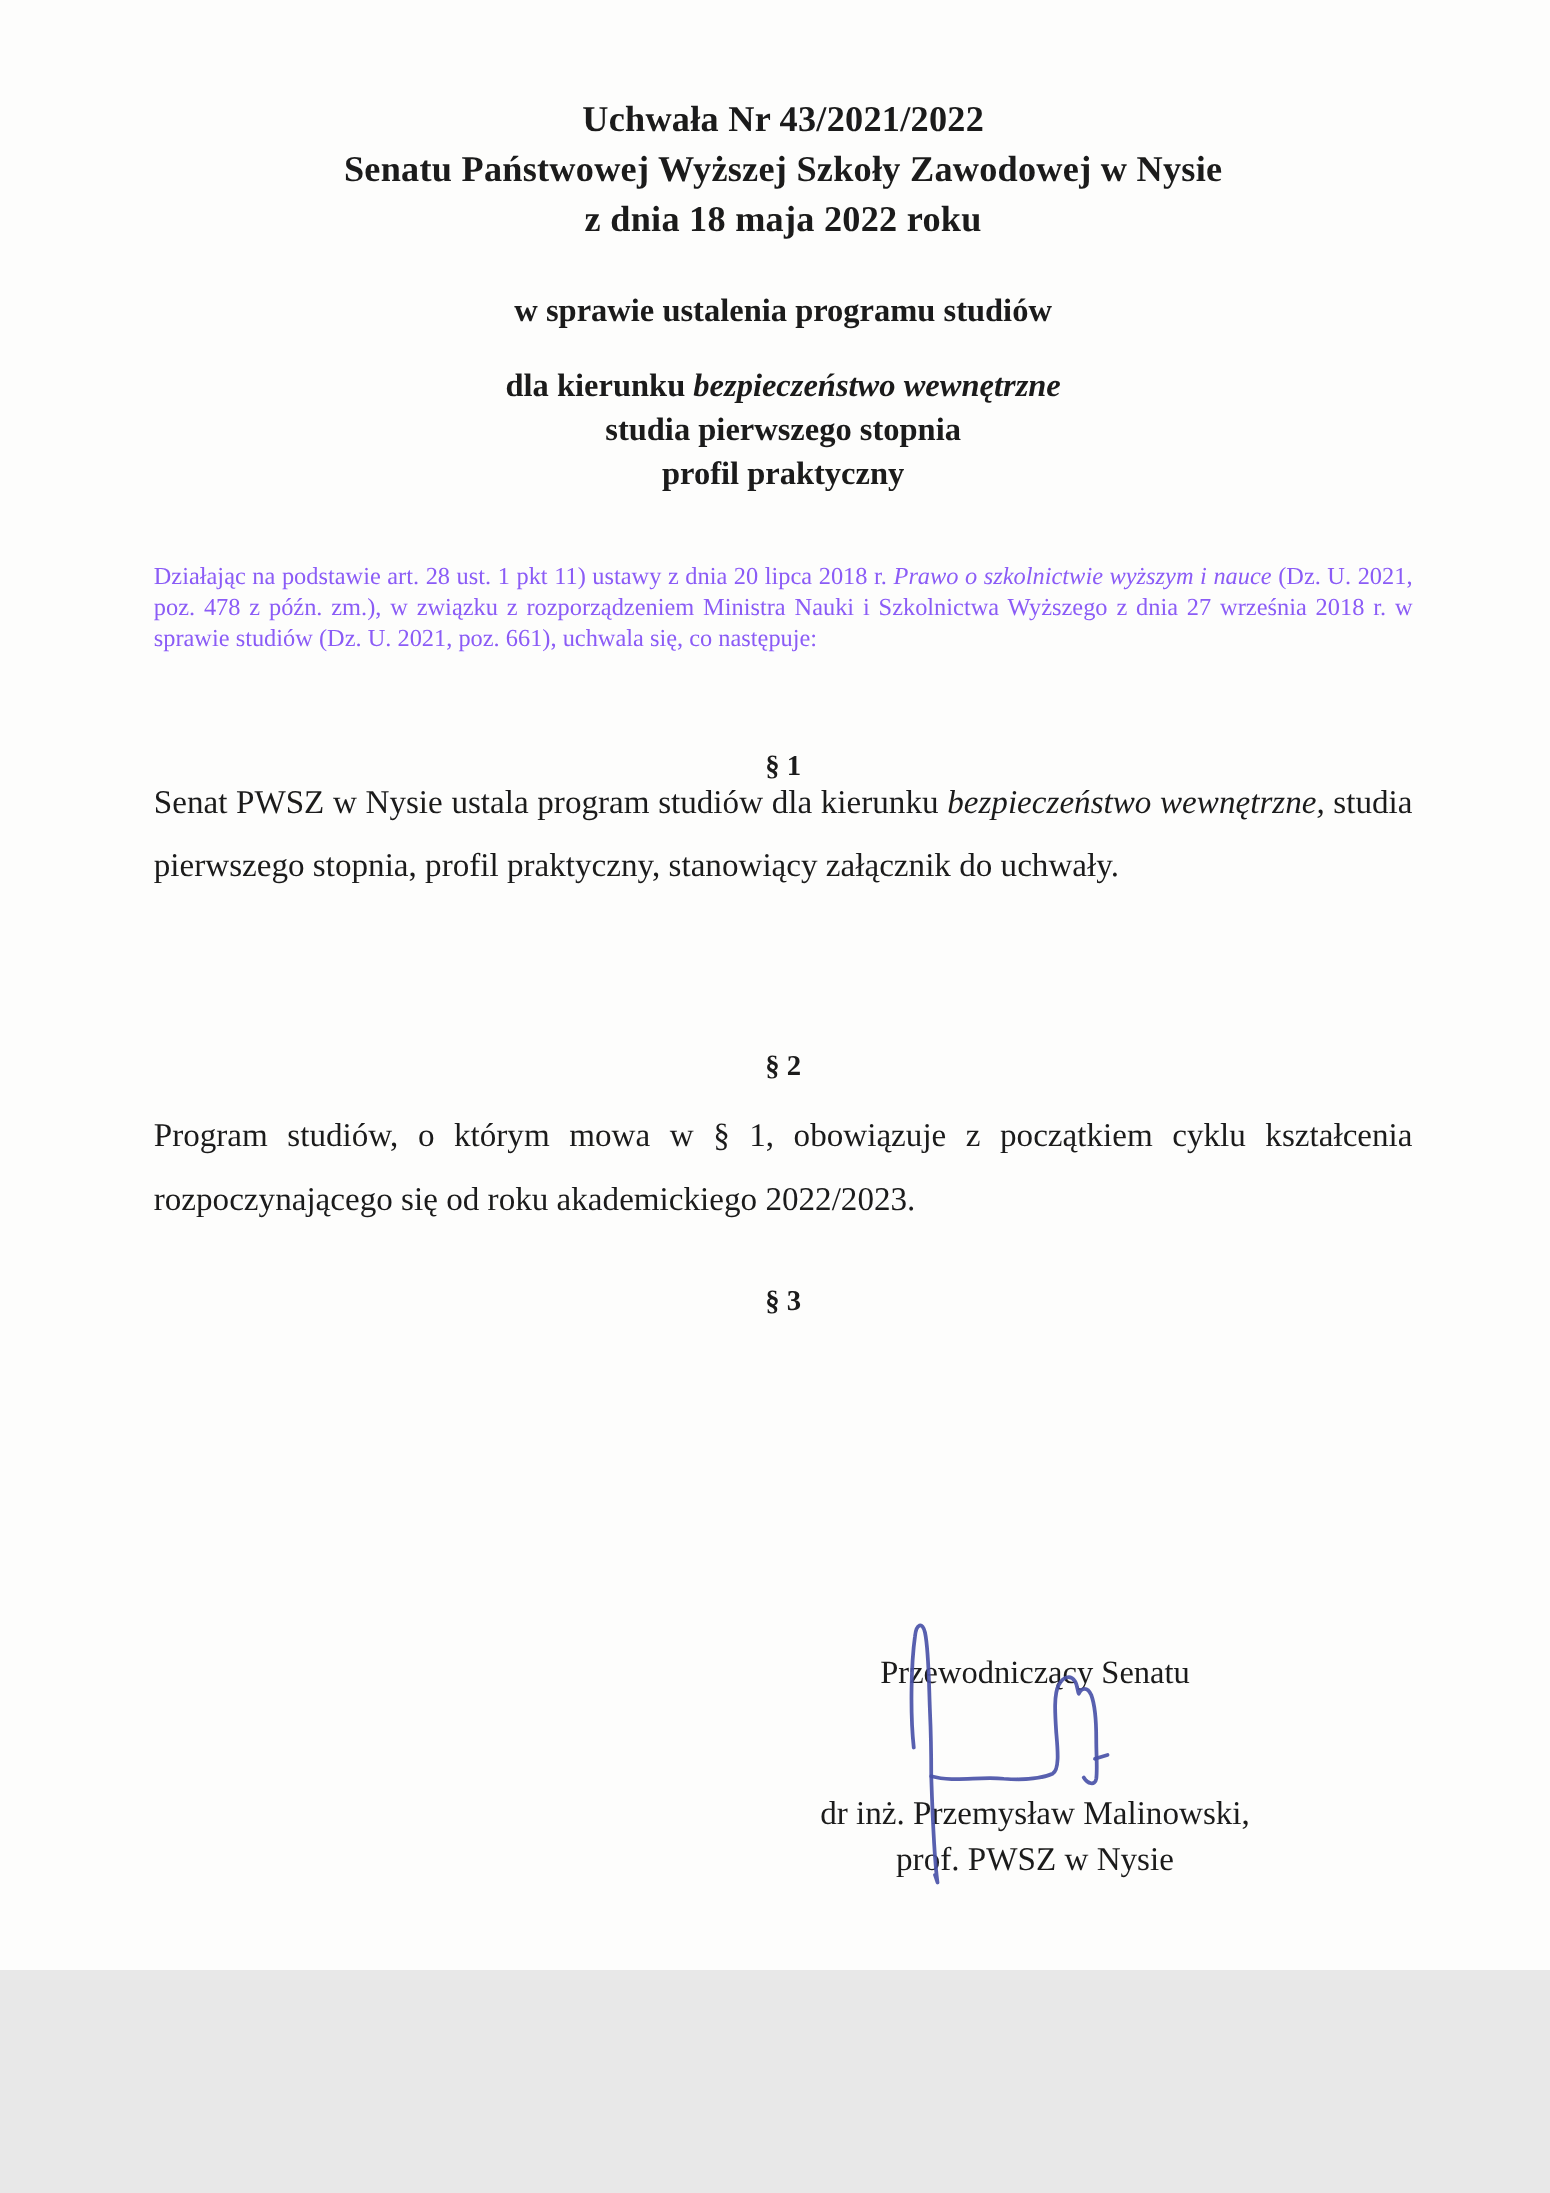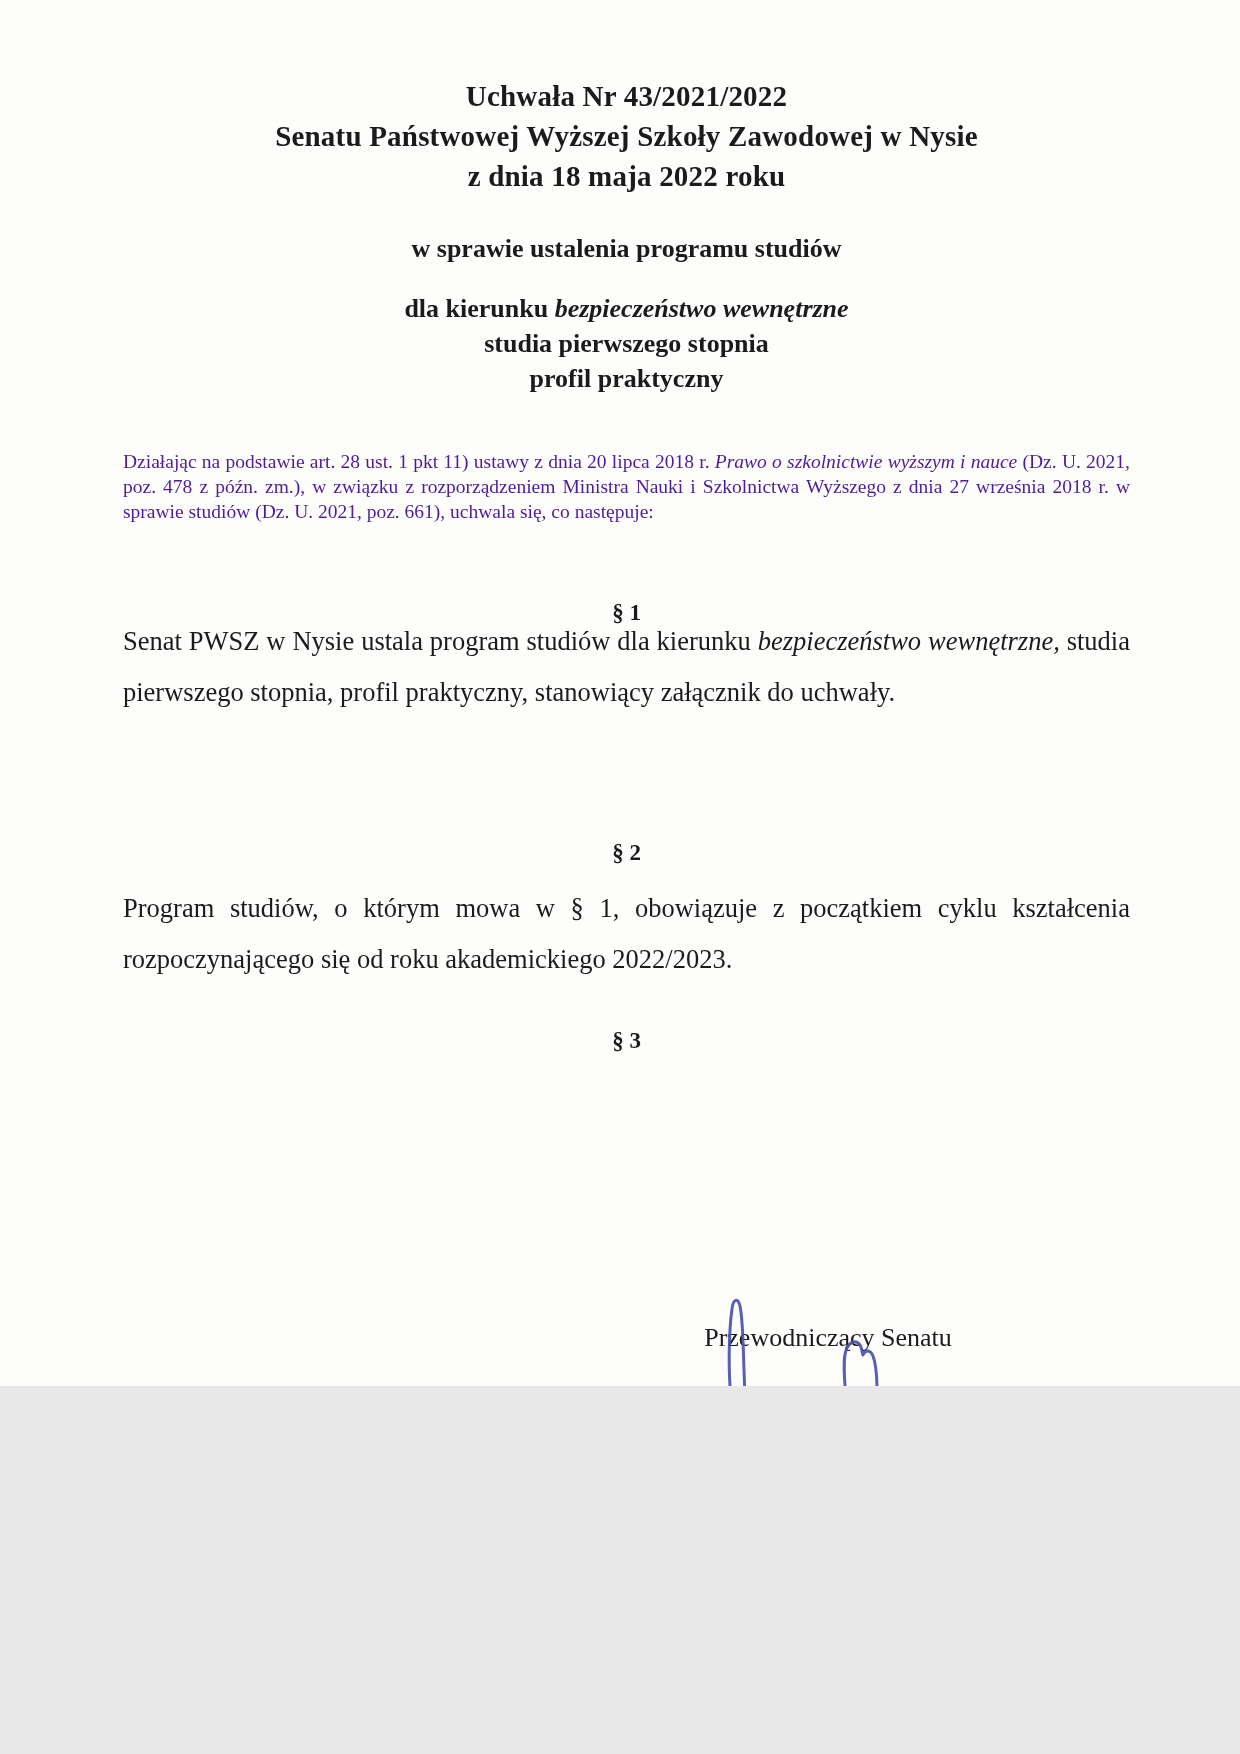--- a/index.html
+++ b/index.html
@@ -4,21 +4,21 @@
 <title>Uchwała Nr 43/2021/2022</title>
 <style>
   html, body {
     margin: 0;
     padding: 0;
     background: #e8e8e8;
   }
   .page {
     position: relative;
     width: 1240px;
-    height: 1386px;
+    height: 1576px;
     margin: 0 auto;
     background: #fdfdfc;
     font-family: "Liberation Serif", "DejaVu Serif", serif;
     color: #1b1b1b;
     overflow: hidden;
   }
   .block {
     position: absolute;
     left: 123px;
     width: 1007px;
@@ -46,21 +46,21 @@
     line-height: 35px;
   }
   .program-block .italic-run {
     font-style: italic;
   }
   .preamble {
     top: 449px;
     font-size: 19.5px;
     line-height: 25px;
     text-align: justify;
-    color: #4c1d95;
+    color: #8b5cf6;
   }
   .preamble .italic-run {
     font-style: italic;
   }
   .section-heading {
     text-align: center;
     font-weight: bold;
     font-size: 23px;
     line-height: 30px;
   }
@@ -141,20 +141,21 @@
 
   <div class="block section-heading s2-heading">§ 2</div>
   <div class="block section-text s2-text">Program studiów, o którym mowa w § 1, obowiązuje z początkiem cyklu kształcenia rozpoczynającego się od roku akademickiego 2022/2023.</div>
 
   <div class="block section-heading s3-heading">§ 3</div>
 
   <div class="signature-block">
     <div class="signature-role">Przewodniczący Senatu</div>
     <div class="signature-name">
       <div>dr inż. Przemysław Malinowski,</div>
+      <div>prof. PWSZ w Nysie</div>
     </div>
   </div>
 
   <svg class="signature-ink" viewBox="0 0 200 230" aria-hidden="true">
     <path d="M26,106 C23,78 24,38 27,17 C28,7 33,5 35,14 C38,28 38,52 39,78 C40,100 40,116 40,129 C41,160 42,192 45,214 L43,208" stroke="#4a53a8"></path>
     <path d="M40,129 C58,134 78,129 98,131 C113,132 128,131 137,127 C143,124 141,106 140,94 C139,79 138,63 142,56 C145,50 151,47 155,53 C157,56 157,61 158,63 C160,58 165,57 168,64 C171,72 172,86 172,99 C172,112 173,123 172,131 C171,137 165,135 162,130" stroke="#4a53a8"></path>
     <path d="M171,115 L181,112" stroke="#4a53a8"></path>
   </svg>
 
 </div>

